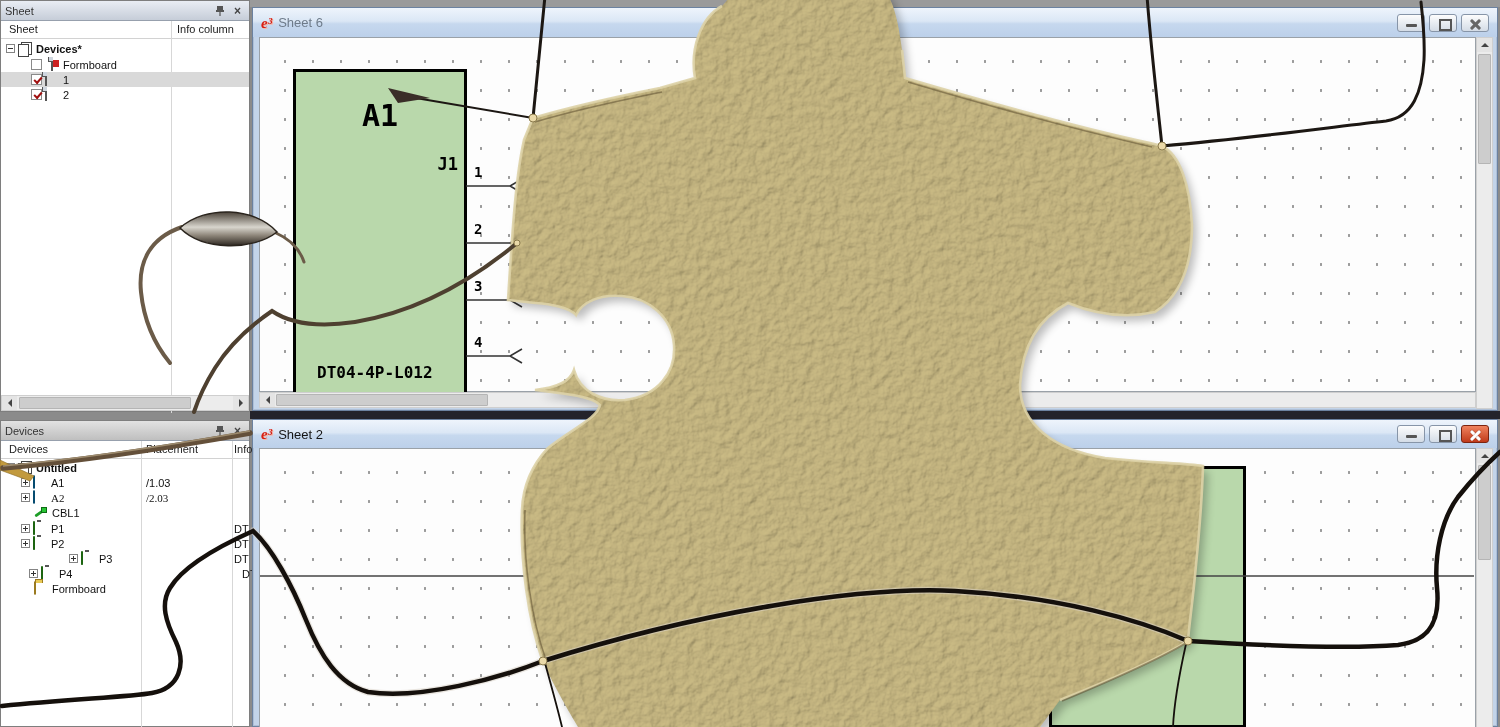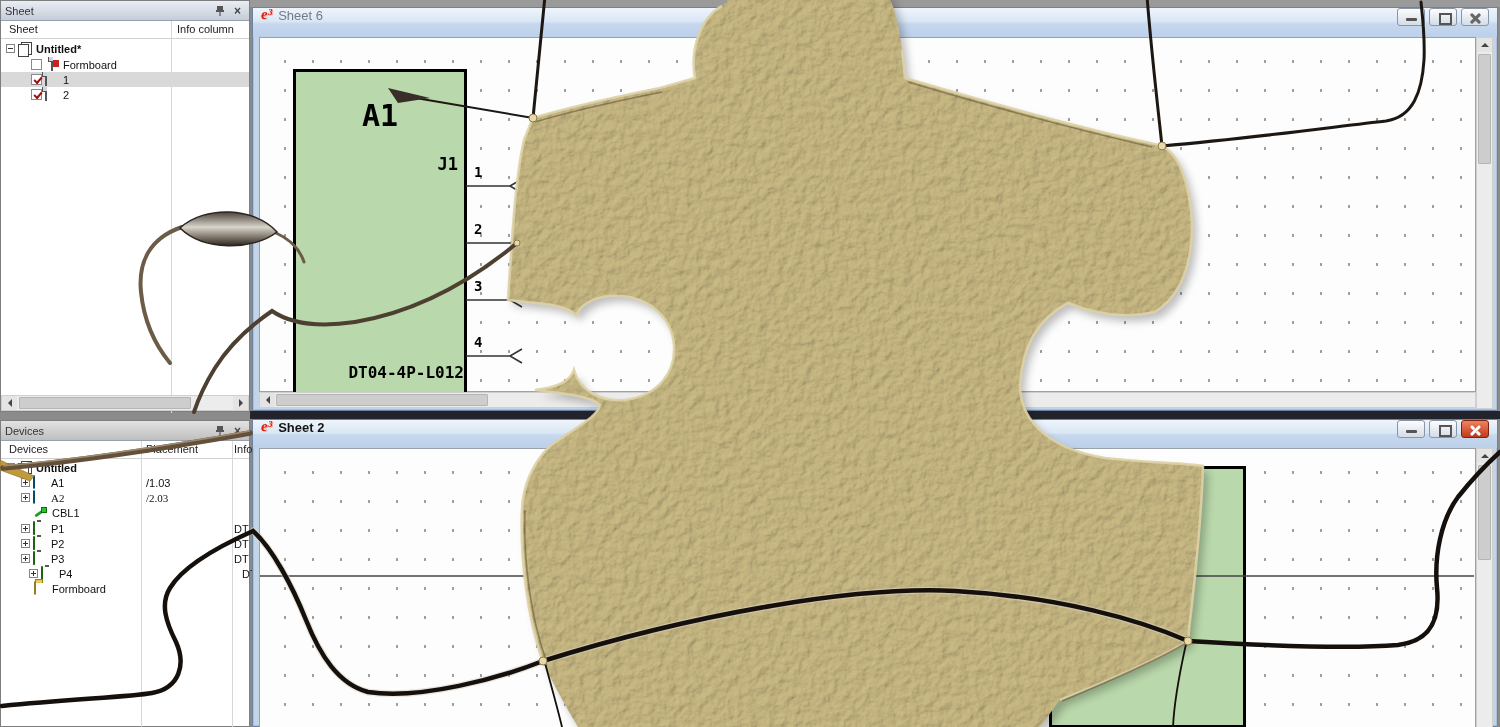--- a/index.html
+++ b/index.html
@@ -72,25 +72,25 @@
             display:flex; align-items:center; justify-content:center; }
   .tri { width:0; height:0; border:4px solid transparent; }
   .tri.l { border-right-color:#444; border-left:none; }
   .tri.r { border-left-color:#444; border-right:none; }
   .tri.u { border-bottom-color:#444; border-top:none; }
   .sb-thumb { position:absolute; background:#cdcdcd; border:1px solid #b5b5b5; border-radius:1px; }
 
   
   .mdi { position:absolute; background:#c3d4e9; border:1px solid #6c82a0;
          box-shadow:0 0 0 1px #aebfd6 inset; }
-  .mdi-title { height:29px; display:flex; align-items:flex-start; padding:0 8px;
+  .mdi-title { height:29px; display:flex; align-items:center; padding:0 8px;
                background:linear-gradient(#eef4fc 0%, #dbe7f5 45%, #c6d8ee 55%, #bcd0ea 100%);
                font-size:13px; }
   .mdi-title .t-label { margin-left:6px; }
-  .t-inactive { color:#6e7b8a; } .t-active { color:#151515; font-weight:bold; }
+  .t-inactive { color:#6e7b8a; } .t-active { color:#151515; font-weight:normal; }
   .e3logo { font-family:"Liberation Serif", serif; font-style:italic; font-weight:bold;
             color:#d81e10; font-size:15px; line-height:12px; text-shadow:1px 1px 0 #f5b5a5; }
   .winbtns { margin-left:auto; display:flex; gap:4px; }
   .wbtn { width:28px; height:18px; border:1px solid #8795a8; border-radius:3px;
           background:linear-gradient(#fdfdfd,#d4dce6); position:relative; }
   .wbtn.close-red { background:linear-gradient(#f0835f,#c03a1a); border-color:#7c2410; }
   .g-min::after { content:""; position:absolute; left:8px; bottom:4px; width:11px; height:3px;
           background:#555; border-radius:1px; }
   .g-res::after { content:""; position:absolute; left:9px; top:4px; width:9px; height:8px;
           border:2px solid #555; }
@@ -101,21 +101,21 @@
 
   .sheet-area { position:absolute; background:#fdfdfd; border:1px solid #9aa1a8;
                 background-image:radial-gradient(circle, #9b9b9b 1.1px, transparent 1.4px);
                 background-size:28px 29px; background-position:11px 9px; }
 
   
   .blk { position:absolute; background:#b9d8ab; border:3px solid #000;
          font-family:"DejaVu Sans Mono", monospace; font-weight:bold; color:#000; }
   .blk .desig { position:absolute; left:0; right:0; top:26px; text-align:center; font-size:30px; }
   .blk .conn  { position:absolute; right:6px; top:82px; font-size:17px; }
-  .blk .part  { position:absolute; left:0; right:0; bottom:14px; text-align:right; font-size:16px;padding-left:21px; }
+  .blk .part  { position:absolute; left:0; right:0; bottom:14px; text-align:left; font-size:16px;padding-left:21px; }
   .pinnum { position:absolute; font-family:"DejaVu Sans Mono", monospace; font-weight:bold;
             font-size:14px; color:#000; }
 
   .darkstrip { position:absolute; background:#23232b; }
   #overlay { position:absolute; left:0; top:0; z-index:60; pointer-events:none; }
 </style>
 </head>
 <body>
 
 <div class="panel" style="top:0;height:412px;">
@@ -132,21 +132,21 @@
   </div>
   <div class="panel-hdr">
     <span style="left:8px;">Sheet</span>
     <span style="left:176px;">Info column</span>
   </div>
   <div class="vline" style="left:170px; top:20px; height:392px;"></div>
 
   <div class="tree-row" style="top:40px; padding-left:5px;">
     <span class="expander"></span>
     <span class="icon16"><span class="pgs"></span></span>
-    <span class="bold">Untitled*</span>
+    <span class="bold">Devices*</span>
   </div>
   <div class="tree-row" style="top:56px; padding-left:30px;text-align:center;">
     <span class="cbx"></span>
     <span class="icon16"><span class="pg red"></span></span>
     <span>Formboard</span>
   </div>
   <div class="tree-row sel" style="top:71px; padding-left:30px;">
     <span class="cbx checked"></span>
     <span class="icon16"><span class="pg"></span></span>
     <span>1</span>
@@ -219,21 +219,21 @@
     <span>P1</span>
     <span class="abs" style="left:233px;">DT</span>
   </div>
   <div class="tree-row" style="top:115px;">
     <span style="width:20px;"></span>
       <span class="expander plus"></span>
     <span class="icon16"><span class="con-ic"></span></span>
     <span>P2</span>
     <span class="abs" style="left:233px;">DT</span>
   </div>
-  <div class="tree-row" style="top:130px;">
+  <div class="tree-row" style="top:130px;padding-left:48px;">
     <span style="width:20px;"></span>
       <span class="expander plus"></span>
     <span class="icon16"><span class="con-ic"></span></span>
     <span>P3</span>
     <span class="abs" style="left:233px;">DT</span>
   </div>
   <div class="tree-row" style="top:145px;margin-left:8px;">
     <span style="width:20px;"></span>
       <span class="expander plus"></span>
     <span class="icon16"><span class="con-ic"></span></span>

